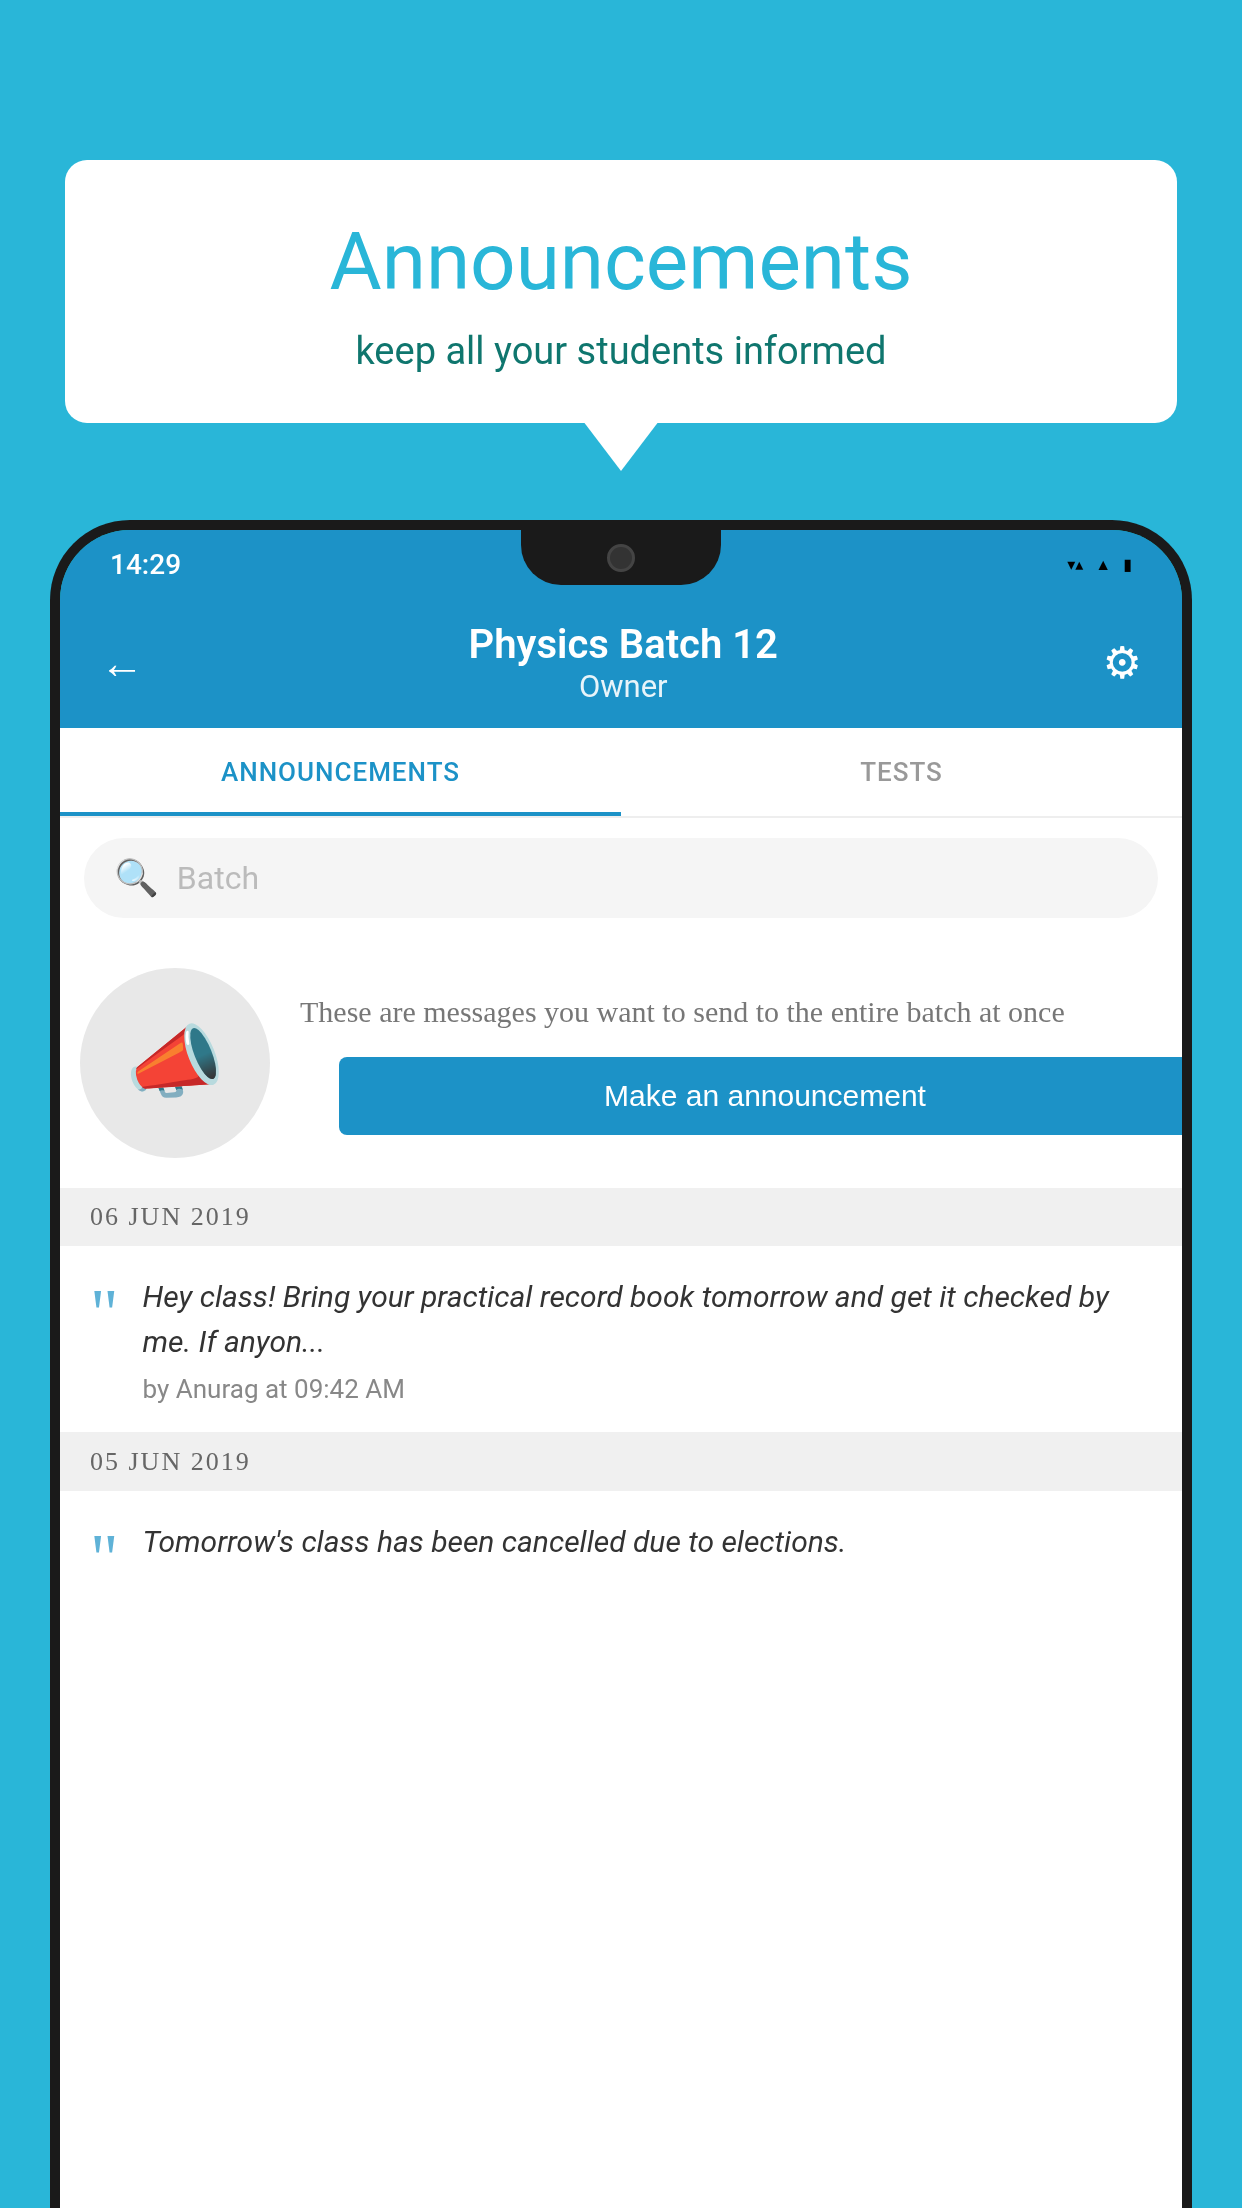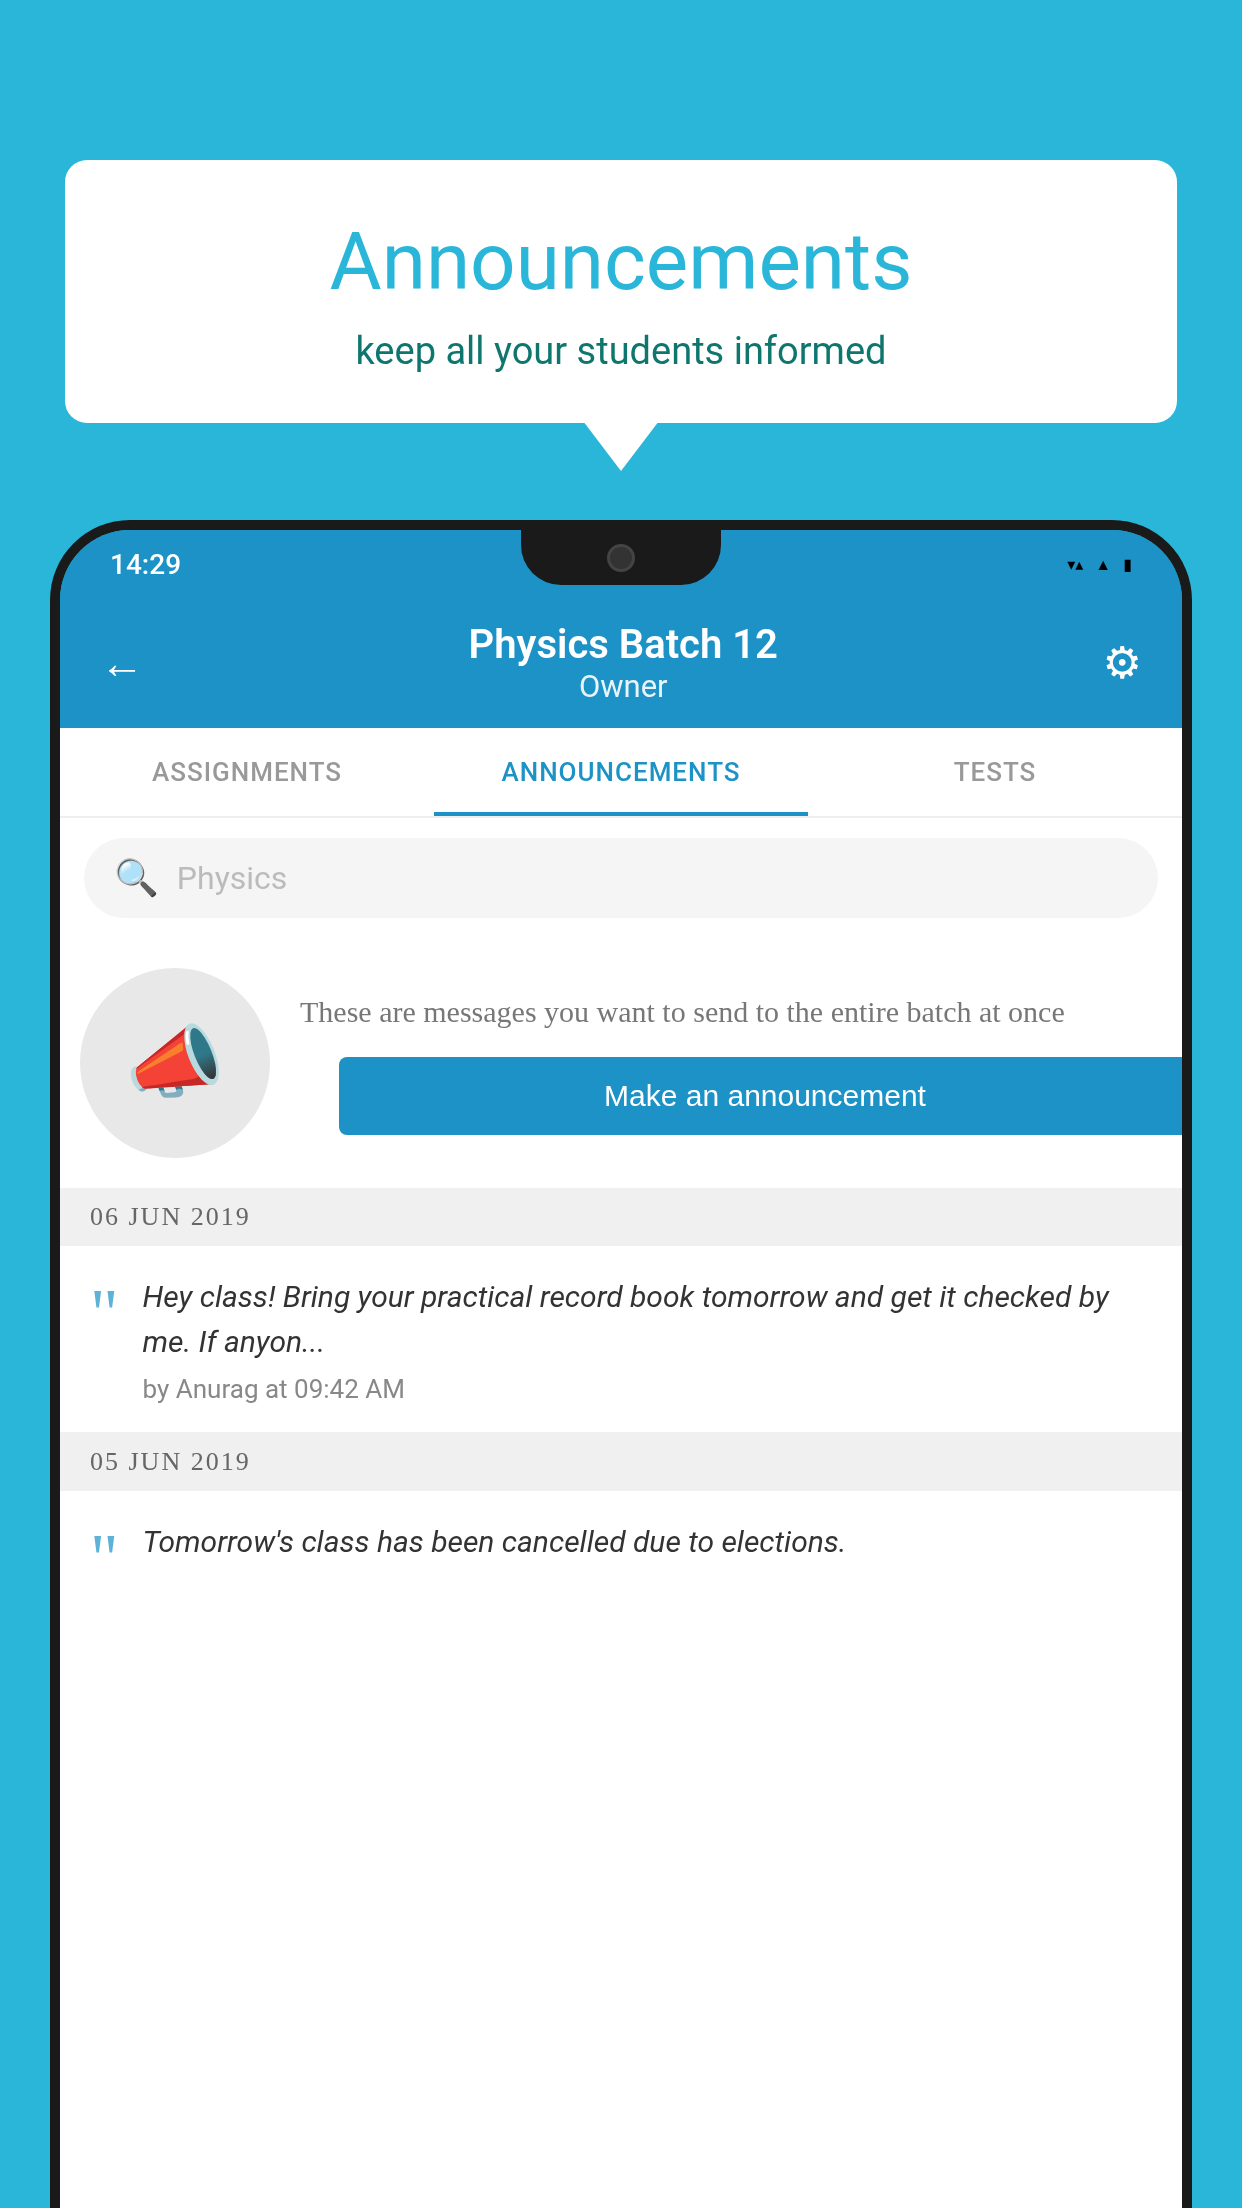--- a/index.html
+++ b/index.html
@@ -385,36 +385,33 @@
     <div class="app-header">
       <span class="back-arrow">←</span>
       <div class="header-title-group">
         <div class="header-title">Physics Batch 12</div>
         <div class="header-subtitle">Owner</div>
       </div>
       <span class="gear-icon">⚙</span>
     </div>
 
     <div class="tabs-bar">
-      <div class="tab">
-        <span>ASSIGNMENTS</span>
-      </div>
       <div class="tab active">
         <span>ANNOUNCEMENTS</span>
       </div>
       <div class="tab">
         <span>TESTS</span>
       </div>
     </div>
 
     <div class="screen-content">
 
       <div class="search-bar">
         <span class="search-icon-svg">🔍</span>
-        <span class="search-placeholder">Physics</span>
+        <span class="search-placeholder">Batch</span>
       </div>
 
       <div class="announcement-promo">
         <div class="megaphone-circle">
           <span class="megaphone-icon">📣</span>
         </div>
         <div class="promo-right">
           <div class="promo-text">These are messages you want to send to the entire batch at once</div>
           <button class="make-announcement-btn">Make an announcement</button>
         </div>

